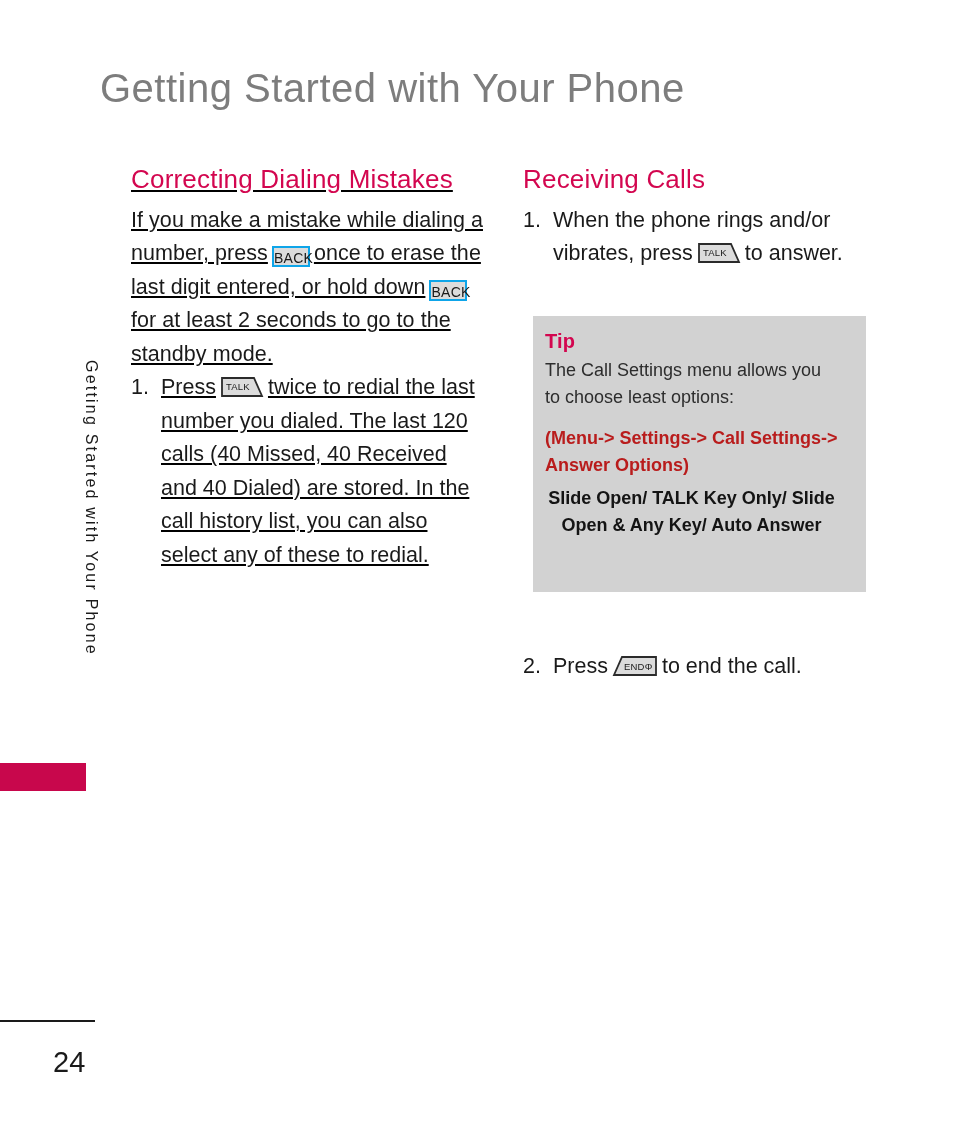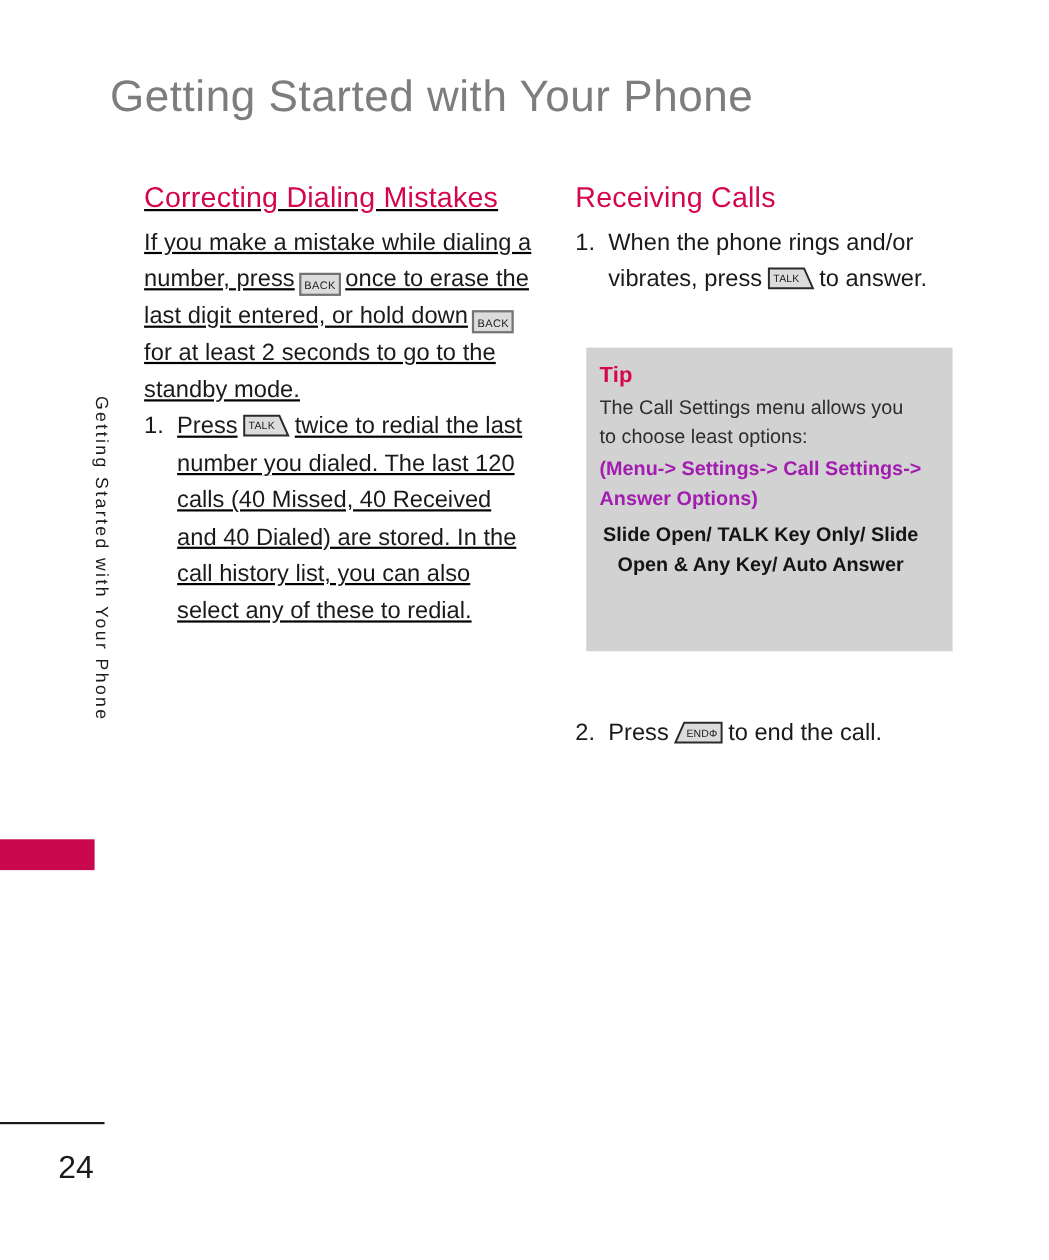--- a/index.html
+++ b/index.html
@@ -112,24 +112,24 @@
     display: inline-block;
     vertical-align: -3px;
     position: relative;
   }
 
   
   .key-back {
     width: 38px;
     height: 21px;
     line-height: 21px;
-    border: 2px solid #737373;
+    border: 2px solid #0ea5e9;
     background: #dcdcdc;
     color: #1a1a1a;
-    font-size: 10px;
+    font-size: 14px;
     text-align: center;
     letter-spacing: 0.3px;
     font-family: "Liberation Sans", sans-serif;
     margin: 0 4px;
     box-sizing: border-box;
   }
 
   
   .key-svg {
     display: inline-block;
@@ -163,22 +163,22 @@
     letter-spacing: 0.2px;
   }
   .tip-para {
     margin: 0;
     font-size: 18px;
     line-height: 27px;
     color: #2d2d2d;
   }
   .tip-para.bold {
     font-weight: bold;
-    color: #a21caf;
-    margin-top: 2px;
+    color: #b91c1c;
+    margin-top: 14px;
   }
   .tip-para.bold2 {
     font-weight: bold;
     color: #141414;
     margin-top: 6px;
     text-align: center;
   }
 
   
   .right-step2 {

